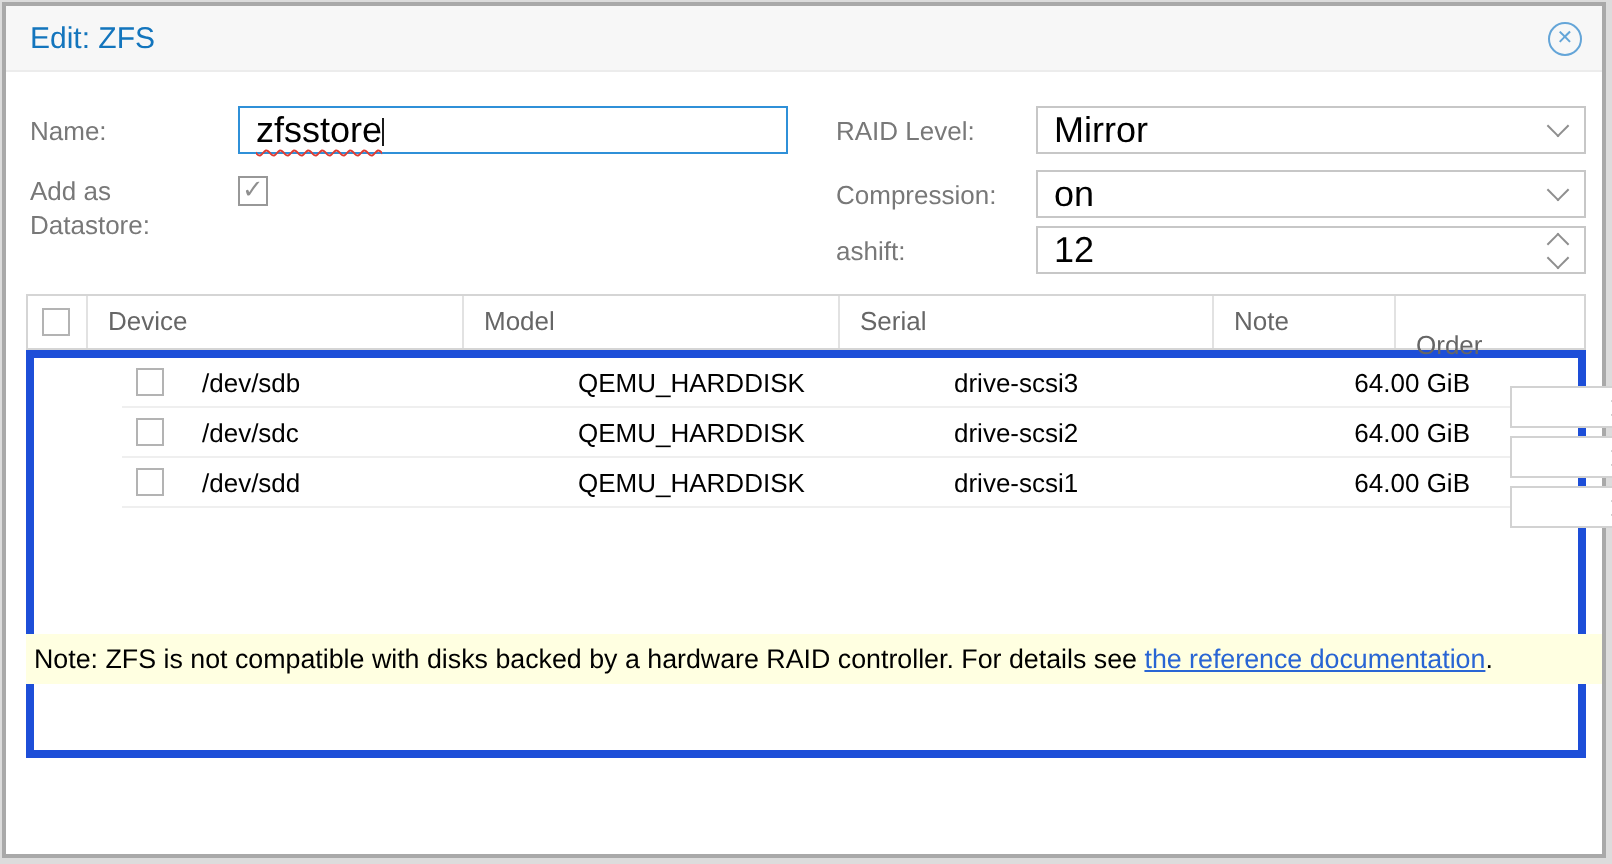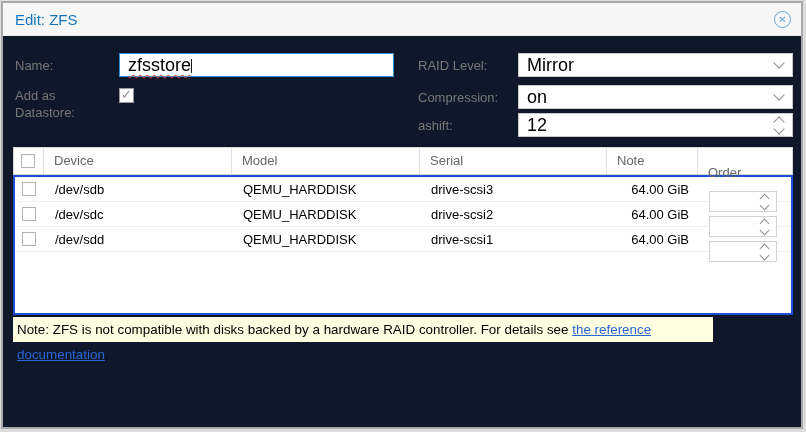--- a/index.html
+++ b/index.html
@@ -1,19 +1,19 @@
 <!DOCTYPE html>
 <html><head>
 <meta charset="utf-8">
 <style>
   * { box-sizing: border-box; margin: 0; padding: 0; }
   html,body { width: 806px; height: 432px; background:#dcdcdc; font-family:"Liberation Sans", sans-serif; }
   .win {
     position:absolute; left:1px; top:1px; width:802px; height:428px;
-    background:#0f172a; border:2px solid #a9a9a9;
+    background:#ffffff; border:2px solid #a9a9a9;
   }
   
   .titlebar { position:absolute; left:0; top:0; right:0; height:33px; background:#f7f7f7; border-bottom:1px solid #ececec; }
   .title { position:absolute; left:12px; top:0; line-height:33px; font-size:15px; color:#1375bd; }
   .close-btn { position:absolute; right:10px; top:8px; width:17px; height:17px; border:1px solid #64a5d8; border-radius:50%; color:#64a5d8; font-size:10px; line-height:15px; text-align:center; cursor:pointer; }
   
   .lbl { position:absolute; font-size:13px; color:#787878; }
   .field { position:absolute; height:24px; border:1px solid #c7c7c7; background:#fff; font-size:18px; color:#000; }
   .field .val { position:absolute; left:8px; top:0; line-height:22px; }
   .field.focused { border-color:#2f90d8; }
@@ -24,38 +24,38 @@
   .chev.down { right:9px; top:5px; transform:rotate(45deg); }
   .spin .chev.up   { right:9px; top:4px;  transform:rotate(-135deg); }
   .spin .chev.dn   { right:9px; bottom:3px; transform:rotate(45deg); }
   .checkbox { position:absolute; width:15px; height:15px; border:1px solid #989898; background:#fff; }
   .checkbox.checked::after { content:"✓"; position:absolute; left:1px; top:-2px; font-size:13px; color:#8f8f8f; }
   
   .grid { position:absolute; left:10px; top:144px; width:780px; font-size:13px; }
   .grid-head { display:flex; height:28px; border:1px solid #d5d5d5; background:#fff; color:#666; align-items:center; }
   .gh { height:100%; line-height:26px; border-right:1px solid #e2e2e2; padding-left:10px; overflow:hidden; }
   .gh:last-child { border-right:none; }
-  .grid-body { border:2px solid #1d4ed8; background:#fff; height:140px; }
+  .grid-body { border:4px solid #1d4ed8; background:#fff; height:204px;padding-left:44px; }
   .grow { display:flex; height:25px; border-bottom:1px solid #efefef; align-items:center; color:#000; }
   .gc { padding-left:10px; overflow:hidden; white-space:nowrap; }
   .c-check { width:30px; flex:none; position:relative; height:100%; }
   .c-device { width:188px; flex:none; }
   .c-model  { width:188px; flex:none; }
   .c-serial { width:187px; flex:none; }
   .c-size   { width:91px;  flex:none; }
   .c-size.cell { text-align:right; padding-right:10px; padding-left:0; }
   .c-order  { width:94px; flex:none;margin-top:24px; }
   .row-check { position:absolute; left:7px; top:5px; width:14px; height:14px; border:1px solid #b3b3b3; background:#fff; }
   .grid-head .row-check { top:6px; }
   .order-spin { position:relative; width:68px; height:21px; margin-left:10px; border:1px solid #d2d2d2; background:#fff; }
   .order-spin .chev { width:7px; height:7px; }
   .order-spin .chev.up { right:8px; top:3px; transform:rotate(-135deg); }
   .order-spin .chev.dn { right:8px; bottom:2px; transform:rotate(45deg); }
   
-  .note { position:absolute; left:10px; top:314px; width:700px; height:25px; background:#ffffe1; font-size:13.4px; line-height:25px; padding-left:4px; color:#000; }
+  .note { position:absolute; left:10px; top:314px; width:788px; height:25px; background:#ffffe1; font-size:13.4px; line-height:25px; padding-left:4px; color:#000; }
   .note a { color:#2965d4; text-decoration:underline; cursor:pointer; }
   
   .footer { position:absolute; left:0; right:0; bottom:0; height:38px; background:#f5f5f5; border-top:1px solid #ddd; }
   .help-btn { position:absolute; left:10px; top:6px; height:26px; padding:0 12px 0 8px; border:1px solid #c5c5c5; border-radius:3px; background:linear-gradient(#fcfcfc,#eee); font-size:13px; color:#111; line-height:24px; cursor:pointer; }
   .help-ico { display:inline-block; width:15px; height:15px; border-radius:50%; background:#4e4e4e; color:#fff; font-size:11px; font-weight:bold; line-height:15px; text-align:center; vertical-align:-3px; margin-right:6px; }
   .btn { position:absolute; top:7px; height:24px; border:none; border-radius:3px; font-size:13px; font-family:inherit; cursor:pointer; }
   .btn-ok { right:90px; width:73px; background:#a5c9e7; color:rgba(255,255,255,.9); }
   .btn-reset { right:10px; width:76px; background:#2d8dd8; color:#fff; }
 </style>
 </head>

